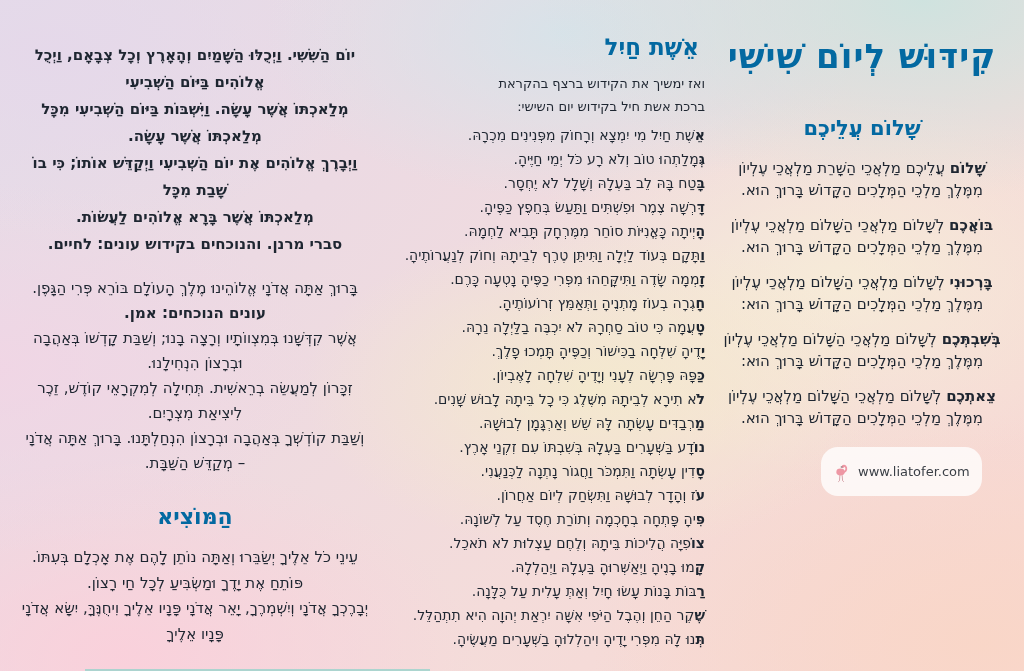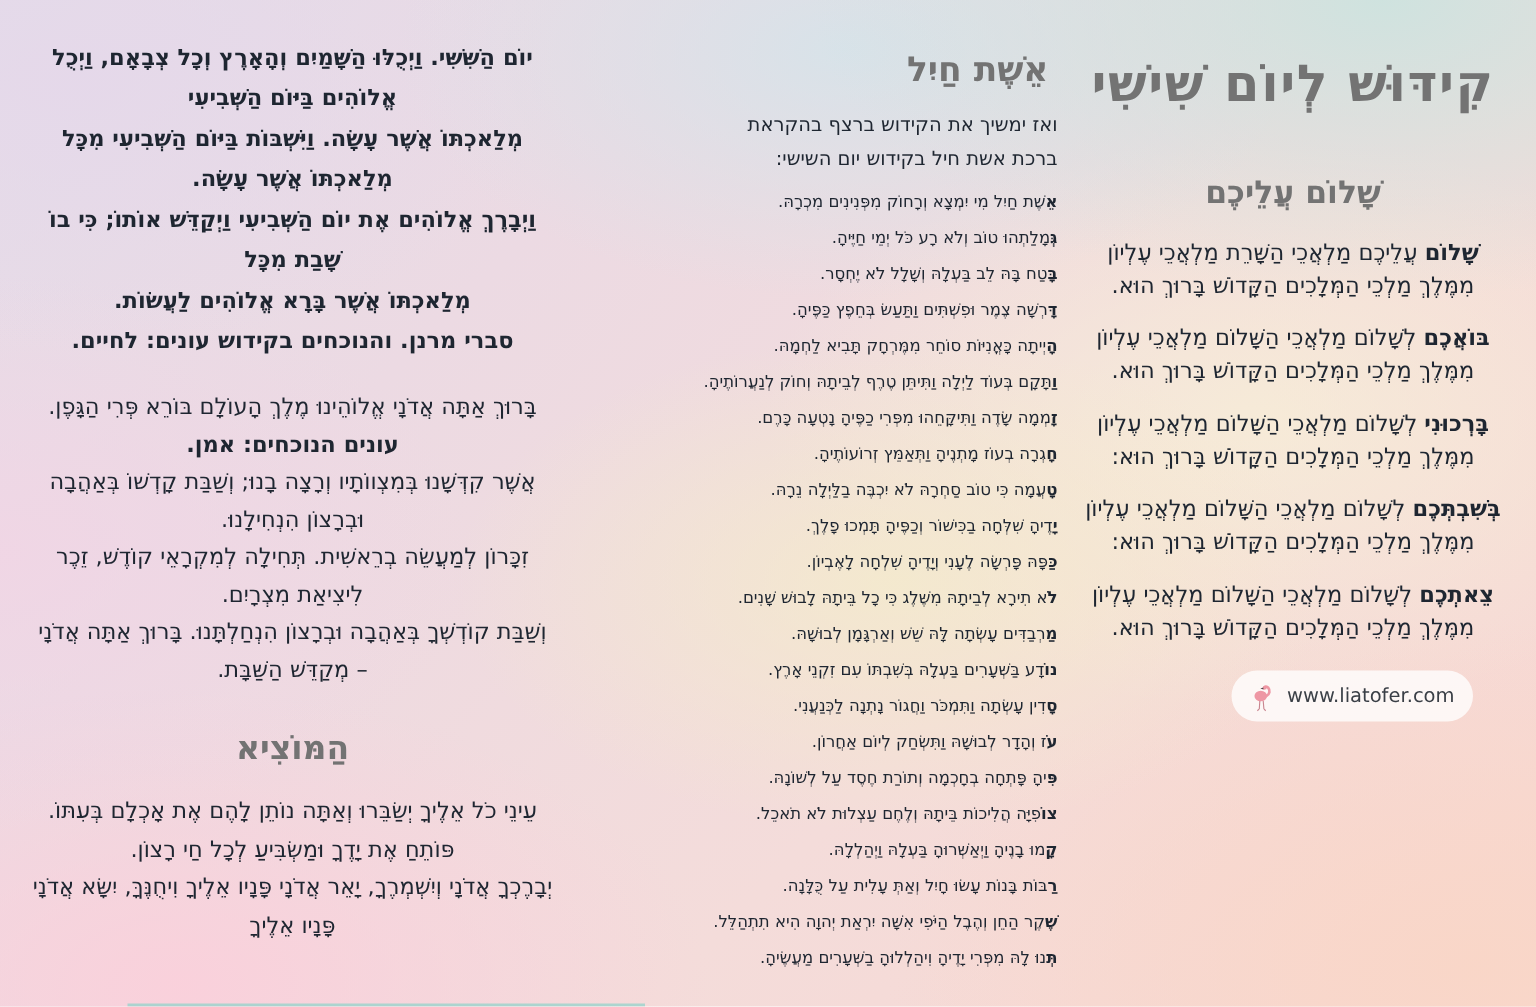--- a/index.html
+++ b/index.html
@@ -10,44 +10,44 @@
       radial-gradient(60% 48% at 90% 0%, rgba(205,227,223,.95), rgba(205,227,223,0) 62%),
       radial-gradient(45% 38% at 55% 5%, rgba(212,228,234,.85), rgba(212,228,234,0) 65%),
       radial-gradient(48% 42% at 5% 8%, rgba(229,216,234,.9), rgba(229,216,234,0) 65%),
       radial-gradient(50% 45% at 0% 55%, rgba(241,213,229,.85), rgba(241,213,229,0) 62%),
       radial-gradient(55% 48% at 12% 98%, rgba(250,208,219,.95), rgba(250,208,219,0) 62%),
       radial-gradient(46% 40% at 58% 58%, rgba(244,236,203,.8), rgba(244,236,203,0) 62%),
       radial-gradient(50% 44% at 82% 42%, rgba(247,241,215,.7), rgba(247,241,215,0) 65%),
       radial-gradient(58% 52% at 96% 96%, rgba(249,214,199,.95), rgba(249,214,199,0) 66%),
       linear-gradient(135deg,#e4dde9 0%,#ecdae3 30%,#f4dcda 65%,#f8d8d2 100%);
   }
-  .navy{color:#737373;}
+  .navy{color:#0369a1;}
   .col{position:absolute;}
   
   .col-right{top:36px;left:712px;width:300px;text-align:center;}
   .main-title{font-size:34px;font-weight:bold;letter-spacing:1px;margin:0 0 40px 0;}
   .sub-title{font-size:21px;font-weight:bold;margin:0 0 18px 0;}
   .stanza{font-size:15px;line-height:21.5px;margin:0 0 14px 0;}
   .lead{font-weight:bold;}
   
   .col-mid{top:34px;left:380px;width:325px;text-align:right;}
   .mid-title{font-size:23px;font-weight:bold;margin:0 6px 12px 0;}
   .intro-line{font-size:13px;line-height:23px;margin:0;}
   .verses{margin-top:5px;}
-  .verse{font-size:11px;line-height:24px;margin:0;}
+  .verse{font-size:14px;line-height:24px;margin:0;}
   
-  .col-left{top:25px;left:20px;width:350px;text-align:center;}
+  .col-left{top:42px;left:20px;width:350px;text-align:center;}
   .kiddush{font-size:15px;font-weight:bold;line-height:27px;margin:0 0 18px 0;}
   .bless-line{font-size:15px;line-height:25px;margin:0;}
   .bold-line{font-weight:bold;}
   .hamotzi-title{font-size:22px;font-weight:bold;margin:28px 0 16px 0;}
   .hamotzi .bless-line{line-height:25.5px;}
   
   .watermark{
-    position:absolute;left:821px;top:447px;height:34px;min-width:146px;
+    position:absolute;left:821px;top:447px;height:49px;min-width:146px;
     background:rgba(255,255,255,.78);border-radius:17px;
     display:flex;align-items:center;gap:7px;padding:0 12px;box-sizing:border-box;
     direction:ltr;font-size:13px;color:#3a3f46;
   }
   .teal-edge{position:absolute;left:85px;bottom:0;width:345px;height:2px;background:#9fd3cd;opacity:.85;}
 </style>
 </head>
 <body>
 
 <section class="col col-right">

